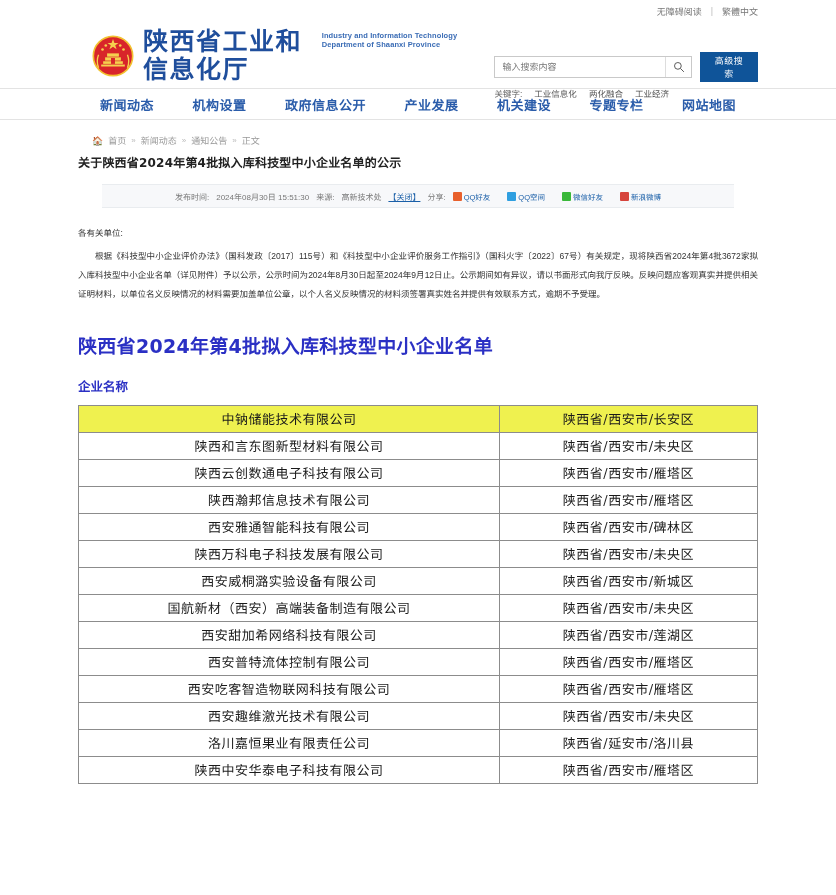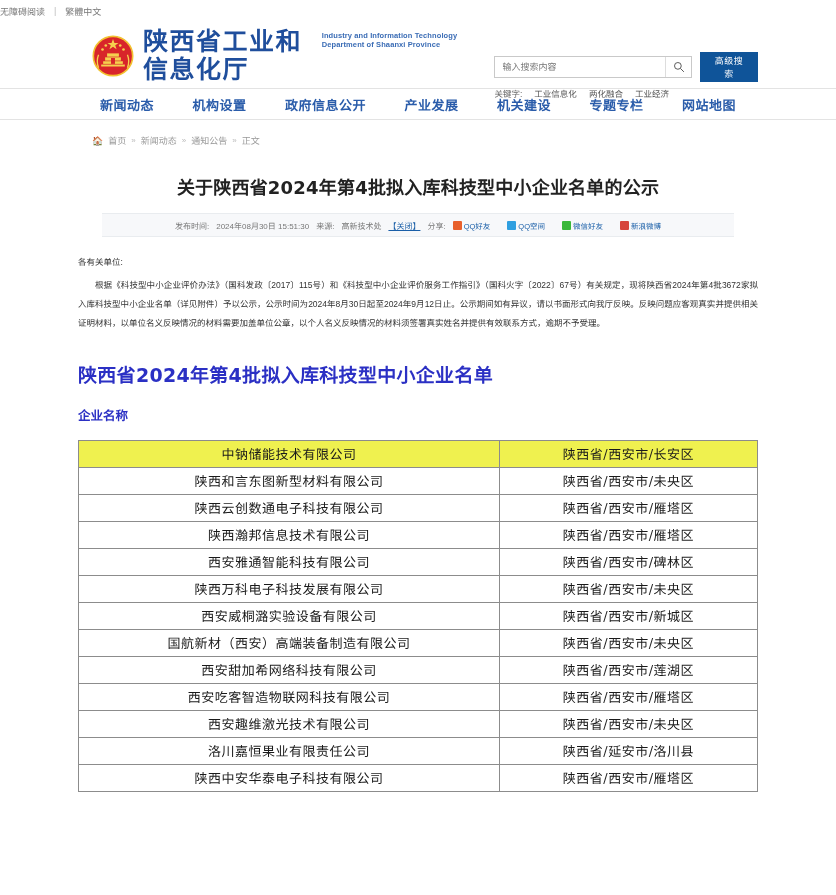--- a/index.html
+++ b/index.html
@@ -8,21 +8,21 @@
     width: 836px; height: 895px;
     background: #ffffff;
     font-family: "Liberation Sans", "DejaVu Sans", sans-serif;
     overflow: hidden;
   }
   .page { width: 836px; height: 895px; position: relative; background: #fff; }
 
   
   .utility-bar {
     height: 22px;
-    display: flex; align-items: center; 
+    display: flex; align-items: center; justify-content: flex-end;
     padding-right: 78px;
     font-size: 9px; color: #777;
   }
   .utility-bar a { color: #777; text-decoration: none; }
   .utility-sep { margin: 0 9px; color: #bbb; }
 
   
   .header {
     display: flex; align-items: flex-start;
     padding: 6px 78px 0 92px;
@@ -90,22 +90,22 @@
     font-size: 9px; color: #999;
     display: flex; align-items: center; gap: 5px;
   }
   .breadcrumb a { color: #999; text-decoration: none; }
   .crumb-sep { color: #bbb; font-size: 8px; }
   .home-icon { font-size: 9px; color: #aaa; }
 
   
   .article { padding: 0 78px; }
   .article-title {
-    text-align: center; font-size: 18px; font-weight: bold;
-    color: #222; margin: 26px 0 0 0; letter-spacing: .2px;
+    font-size: 12px; font-weight: bold;
+    color: #222; margin: 6px 0 0 0; letter-spacing: .2px;
     font-family: "DejaVu Sans", sans-serif;
   }
   .meta-bar {
     margin: 14px 24px 0 24px;
     background: #f7f8fa; border-top: 1px solid #e9ecef; border-bottom: 1px solid #e9ecef;
     height: 24px; display: flex; align-items: center; justify-content: center;
     gap: 7px; font-size: 8px; color: #777;
   }
   .meta-bar .close-link { color: #1a5fa8; }
   .share-list { display: flex; align-items: center; gap: 17px; }
@@ -128,21 +128,21 @@
   .list-title {
     font-size: 19px; font-weight: bold; color: #2b30c4;
     letter-spacing: .3px; font-family: "DejaVu Sans", sans-serif;
   }
   .col-title {
     font-size: 12.5px; font-weight: bold; color: #2b30c4;
     margin-top: 18px; font-family: "DejaVu Sans", sans-serif;
   }
 
   table.company-table {
-    margin-top: 16px;
+    margin-top: 10px;
     width: 100%;
     border-collapse: collapse;
     table-layout: fixed;
     padding-left: 40px;
   }
   table.company-table td {
     border: 1px solid #8c8c8c;
     height: 27px;
     text-align: center;
     vertical-align: middle;
@@ -310,20 +310,24 @@
           </tr>
           <tr>
             <td class="col-name">国航新材（西安）高端装备制造有限公司</td>
             <td class="col-region">陕西省/西安市/未央区</td>
           </tr>
           <tr>
             <td class="col-name">西安甜加希网络科技有限公司</td>
             <td class="col-region">陕西省/西安市/莲湖区</td>
           </tr>
           <tr>
+            <td class="col-name">西安普特流体控制有限公司</td>
+            <td class="col-region">陕西省/西安市/雁塔区</td>
+          </tr>
+          <tr>
             <td class="col-name">西安吃客智造物联网科技有限公司</td>
             <td class="col-region">陕西省/西安市/雁塔区</td>
           </tr>
           <tr>
             <td class="col-name">西安趣维激光技术有限公司</td>
             <td class="col-region">陕西省/西安市/未央区</td>
           </tr>
           <tr>
             <td class="col-name">洛川嘉恒果业有限责任公司</td>
             <td class="col-region">陕西省/延安市/洛川县</td>

